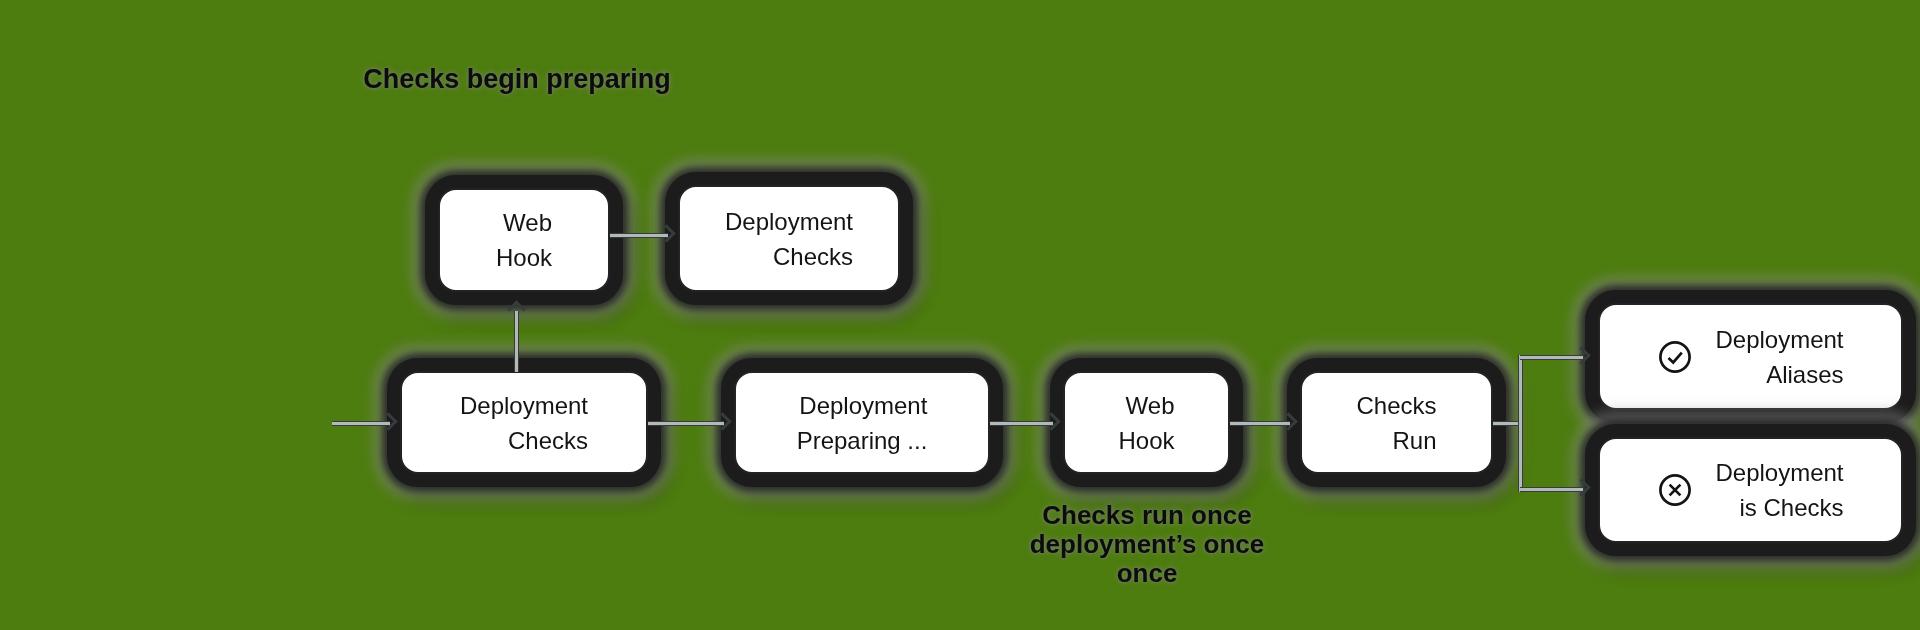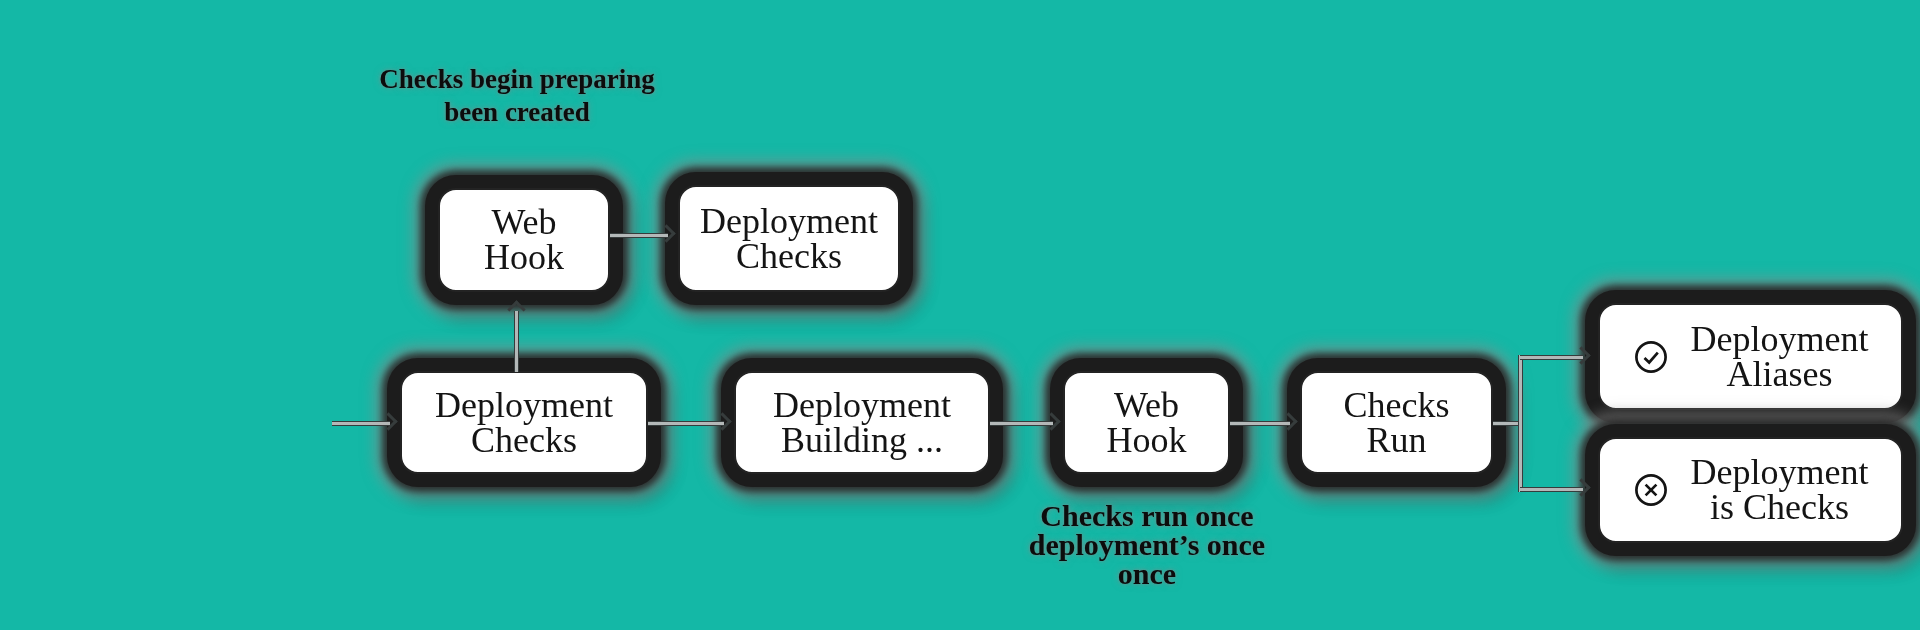--- a/index.html
+++ b/index.html
@@ -1,28 +1,28 @@
 <!DOCTYPE html>
 <html><head>
 <meta charset="utf-8">
 <style>
   html,body{margin:0;padding:0;background:#ffffff;}
   #stage{
     position:relative;width:1920px;height:630px;overflow:hidden;
-    background:#14b8a6;
-    font-family:Liberation Serif, serif;
+    background:#4d7c0f;
+    font-family:Liberation Sans, sans-serif;
   }
   
   .node{
     position:absolute;box-sizing:border-box;
     background:#ffffff;border:2px solid #232323;border-radius:18px;
     display:flex;align-items:center;justify-content:center;gap:22px;
     z-index:10;
-    color:#141414;font-size:36px;line-height:35px;font-weight:500;
-    text-align:center;
+    color:#141414;font-size:24px;line-height:35px;font-weight:500;
+    text-align:right;
     box-shadow:
       0 0 0 13px #1c1c1c,
       0 0 7px 18px rgba(40,40,40,0.92),
       0 0 13px 26px rgba(138,138,138,0.55),
       8px 12px 16px 16px rgba(0,0,0,0.22);
   }
   .node .lbl div{white-space:nowrap;}
   .node svg{flex:0 0 auto;display:block;}
   
   .hline{
@@ -40,30 +40,29 @@
   .chev.right{transform:rotate(45deg);}
   .chev.up{transform:rotate(-45deg);}
   
   .annot{
     position:absolute;z-index:30;text-align:center;
     color:#0c0c0c;font-weight:700;
     text-shadow:0 0 3px rgba(130,130,130,0.75),0 0 7px rgba(150,150,150,0.5);
   }
   .annot div{white-space:nowrap;}
   #annot-top{left:317px;top:63px;width:400px;font-size:27px;line-height:33px;}
-  #annot-bottom{left:977px;top:501px;width:340px;font-size:30px;line-height:29px;}
+  #annot-bottom{left:977px;top:501px;width:340px;font-size:26px;line-height:29px;}
 </style>
 </head>
 <body>
 
 <div id="stage">
 
   <div class="annot" id="annot-top">
     <div>Checks begin preparing</div>
-    <div>been created</div>
   </div>
   <div class="annot" id="annot-bottom">
     <div>Checks run once</div>
     <div>deployment’s once</div>
     <div>once</div>
   </div>
 
 
   <div class="node" style="left:438px;top:188px;width:172px;height:104px;">
     <div class="lbl">
@@ -82,21 +81,21 @@
   <div class="node" style="left:400px;top:371px;width:248px;height:103px;">
     <div class="lbl">
       <div>Deployment</div>
       <div>Checks</div>
     </div>
   </div>
 
   <div class="node" style="left:734px;top:371px;width:256px;height:103px;">
     <div class="lbl">
       <div>Deployment</div>
-      <div>Building ...</div>
+      <div>Preparing ...</div>
     </div>
   </div>
 
   <div class="node" style="left:1063px;top:371px;width:167px;height:103px;">
     <div class="lbl">
       <div>Web</div>
       <div>Hook</div>
     </div>
   </div>
 

